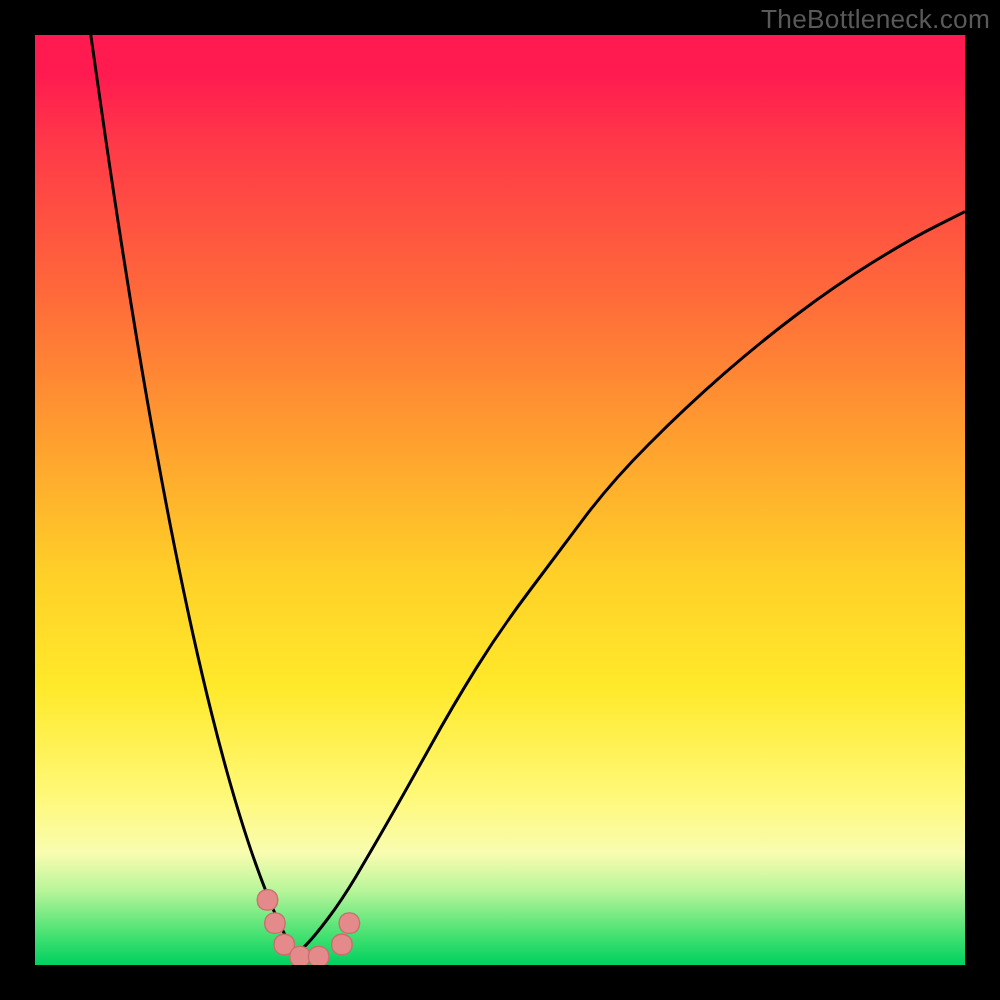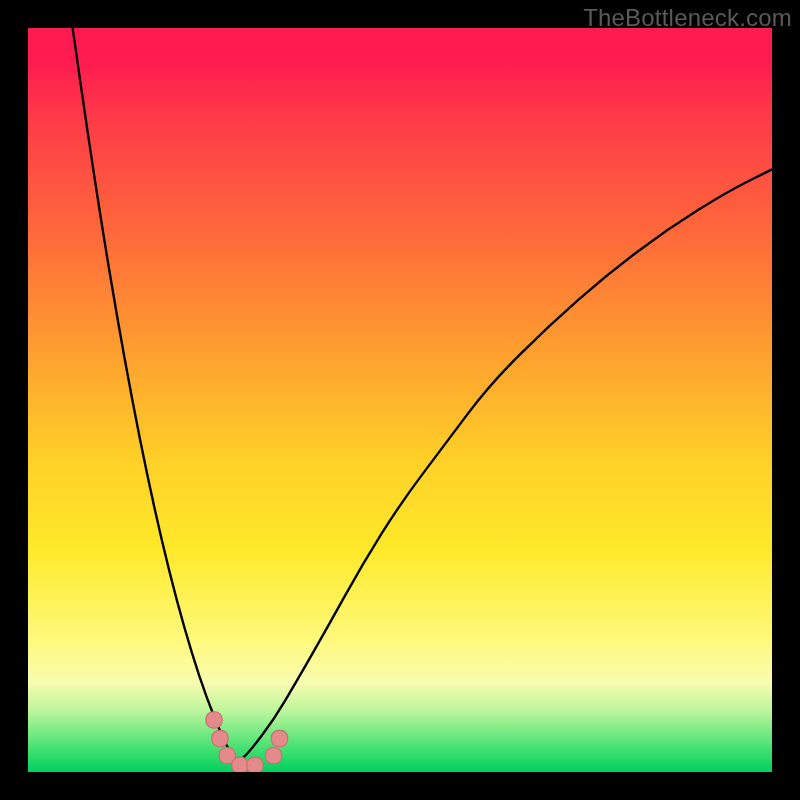--- a/index.html
+++ b/index.html
@@ -17,21 +17,21 @@
     left: 0;
     width: 800px;
     height: 800px;
     background: #000;
   }
   .watermark {
     position: absolute;
     top: 4px;
     right: 8px;
     color: #5a5a5a;
-    font-size: 24px;
+    font-size: 21px;
     letter-spacing: 0.2px;
     z-index: 10;
   }
   .plot-clip {
     position: absolute;
     top: 28px;
     left: 28px;
     width: 744px;
     height: 744px;
     overflow: hidden;

